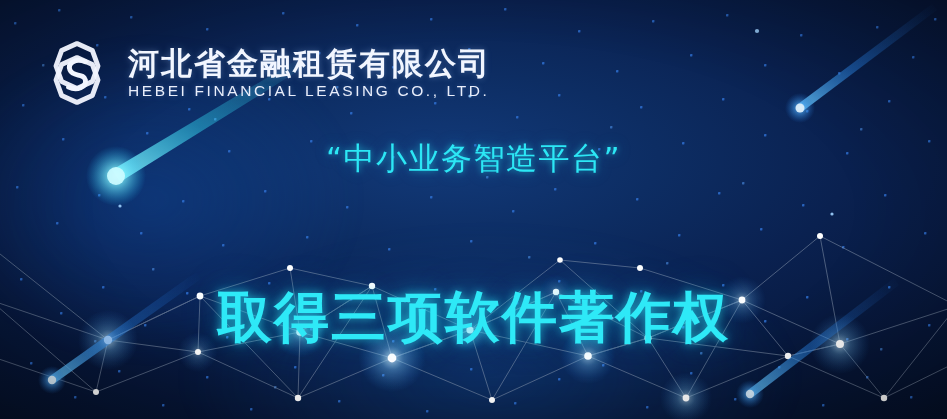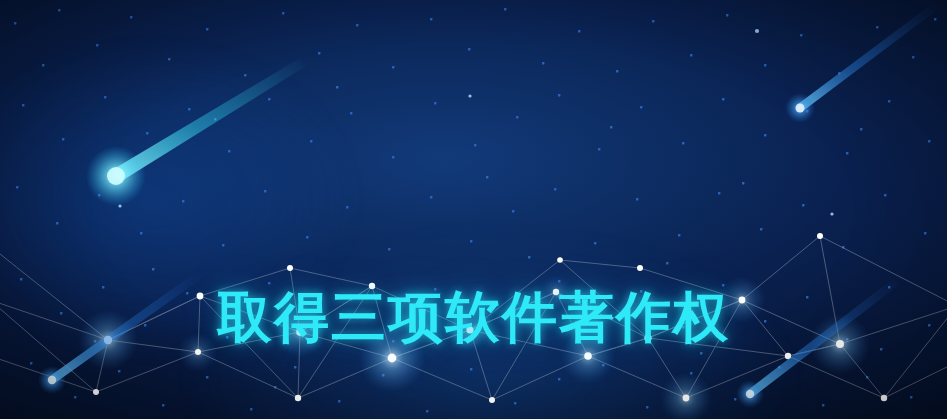--- a/index.html
+++ b/index.html
@@ -448,20 +448,38 @@
         <circle cx="750" cy="394" r="14" fill="url(#headBlue)" opacity="0.8"></circle>
         <circle cx="750" cy="394" r="4.2" fill="#dff2ff" opacity="0.9"></circle>
       </g>
     </svg>
   </div>
 
   <div class="bg-vignette"></div>
 
   <div class="content">
 
+    <div class="brand">
+      <span class="brand-mark">
+        <svg viewBox="0 0 100 100" xmlns="http://www.w3.org/2000/svg">
+          <g fill="none" stroke="#f2f6ff" stroke-width="7" stroke-linejoin="round" stroke-linecap="round">
+            <path d="M50 8 L72 18 L80 40 L72 62 L50 72 L28 62 L20 40 L28 18 Z" opacity="0.95"></path>
+            <path d="M50 28 L72 38 L80 60 L72 82 L50 92 L28 82 L20 60 L28 38 Z" opacity="0.95"></path>
+          </g>
+          <g fill="none" stroke="#f2f6ff" stroke-width="7" stroke-linecap="round" stroke-linejoin="round">
+            <path d="M62 34 C48 28, 36 36, 40 46 C44 56, 60 50, 62 60 C64 70, 50 76, 38 70"></path>
+          </g>
+        </svg>
+      </span>
+      <span class="brand-text">
+        <span class="brand-cn">河北省金融租赁有限公司</span>
+        <span class="brand-en">HEBEI FINANCIAL LEASING CO., LTD.</span>
+      </span>
+    </div>
 
     <div class="headline-block">
+      <div class="sys-line">“中小业务智造平台”</div>
     </div>
 
     <div class="award">取得三项软件著作权</div>
 
   </div>
 </div>
 
 </body></html>

